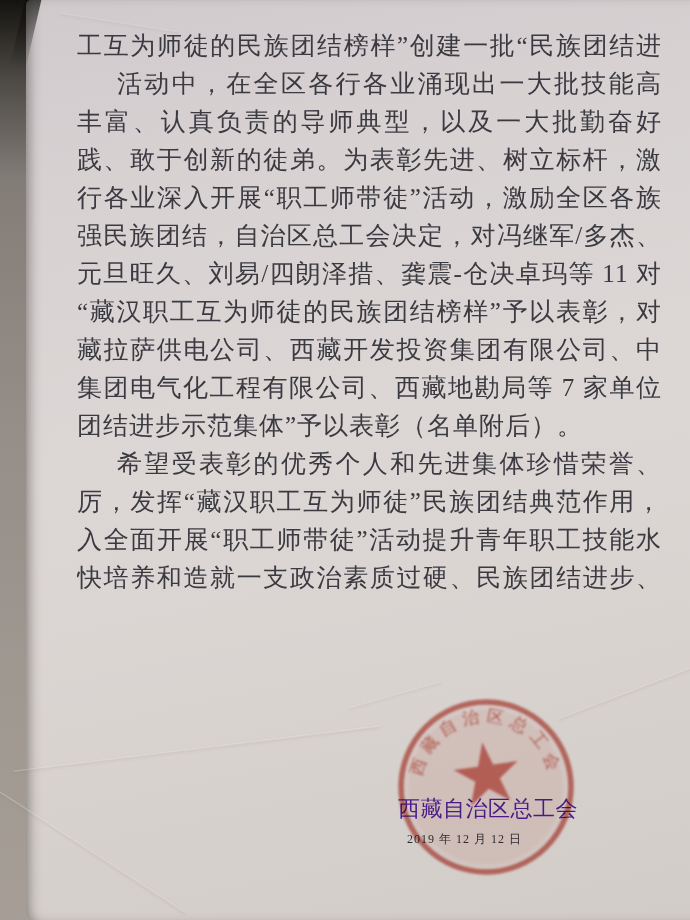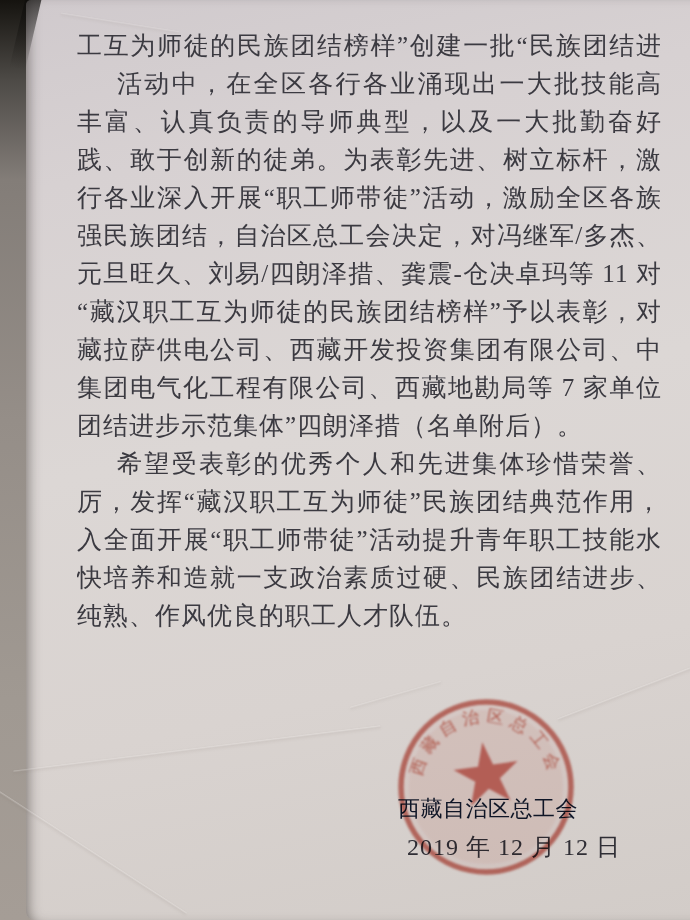--- a/index.html
+++ b/index.html
@@ -74,27 +74,27 @@
     text-align: justify;
     text-align-last: justify;
   }
   .line.indent { text-indent: 40px; }
 
   .signature {
     position: absolute;
     left: 398px; top: 794px;
     font-size: 22px;
     letter-spacing: 0.5px;
-    color: #0f172a;
+    color: #4c1d95;
     z-index: 3;
   }
   .date {
     position: absolute;
     left: 407px; top: 831px;
-    font-size: 24px;
+    font-size: 12px;
     letter-spacing: 1px;
     color: #2f2e35;
     z-index: 3;
     text-align: center;
   }
 
   .seal-svg {
     position: absolute;
     left: 0; top: 0;
     width: 690px; height: 920px;
@@ -121,26 +121,25 @@
       <div class="line full">工互为师徒的民族团结榜样”创建一批“民族团结进步示范</div>
       <div class="line full indent">活动中，在全区各行各业涌现出一大批技能高超、经验</div>
       <div class="line full">丰富、认真负责的导师典型，以及一大批勤奋好学、勇于实</div>
       <div class="line full">践、敢于创新的徒弟。为表彰先进、树立标杆，激励全区各</div>
       <div class="line full">行各业深入开展“职工师带徒”活动，激励全区各族职工加</div>
       <div class="line full">强民族团结，自治区总工会决定，对冯继军/多杰、伍宁长/</div>
       <div class="line full">元旦旺久、刘易/四朗泽措、龚震-仓决卓玛等 11 对师徒为</div>
       <div class="line full">“藏汉职工互为师徒的民族团结榜样”予以表彰，对国网西</div>
       <div class="line full">藏拉萨供电公司、西藏开发投资集团有限公司、中铁十七局</div>
       <div class="line full">集团电气化工程有限公司、西藏地勘局等 7 家单位为“民族</div>
-      <div class="line">团结进步示范集体”四朗泽措（名单附后）。</div>
+      <div class="line">团结进步示范集体”予以表彰（名单附后）。</div>
       <div class="line full indent">希望受表彰的优秀个人和先进集体珍惜荣誉、再接再</div>
       <div class="line full">厉，发挥“藏汉职工互为师徒”民族团结典范作用，继续深</div>
       <div class="line full">入全面开展“职工师带徒”活动提升青年职工技能水平，加</div>
       <div class="line full">快培养和造就一支政治素质过硬、民族团结进步、业务技能</div>
-      <div class="line">纯熟、作风优良的职工人才队伍。</div>
     </div>
 
   <div class="signature">西藏自治区总工会</div>
   <div class="date">2019 年 12 月 12 日</div>
 
   <svg class="seal-svg" viewBox="0 0 690 920">
     <defs>
       <filter id="sblur" x="-10%" y="-10%" width="120%" height="120%">
         <feGaussianBlur stdDeviation="0.9"></feGaussianBlur>
       </filter>

